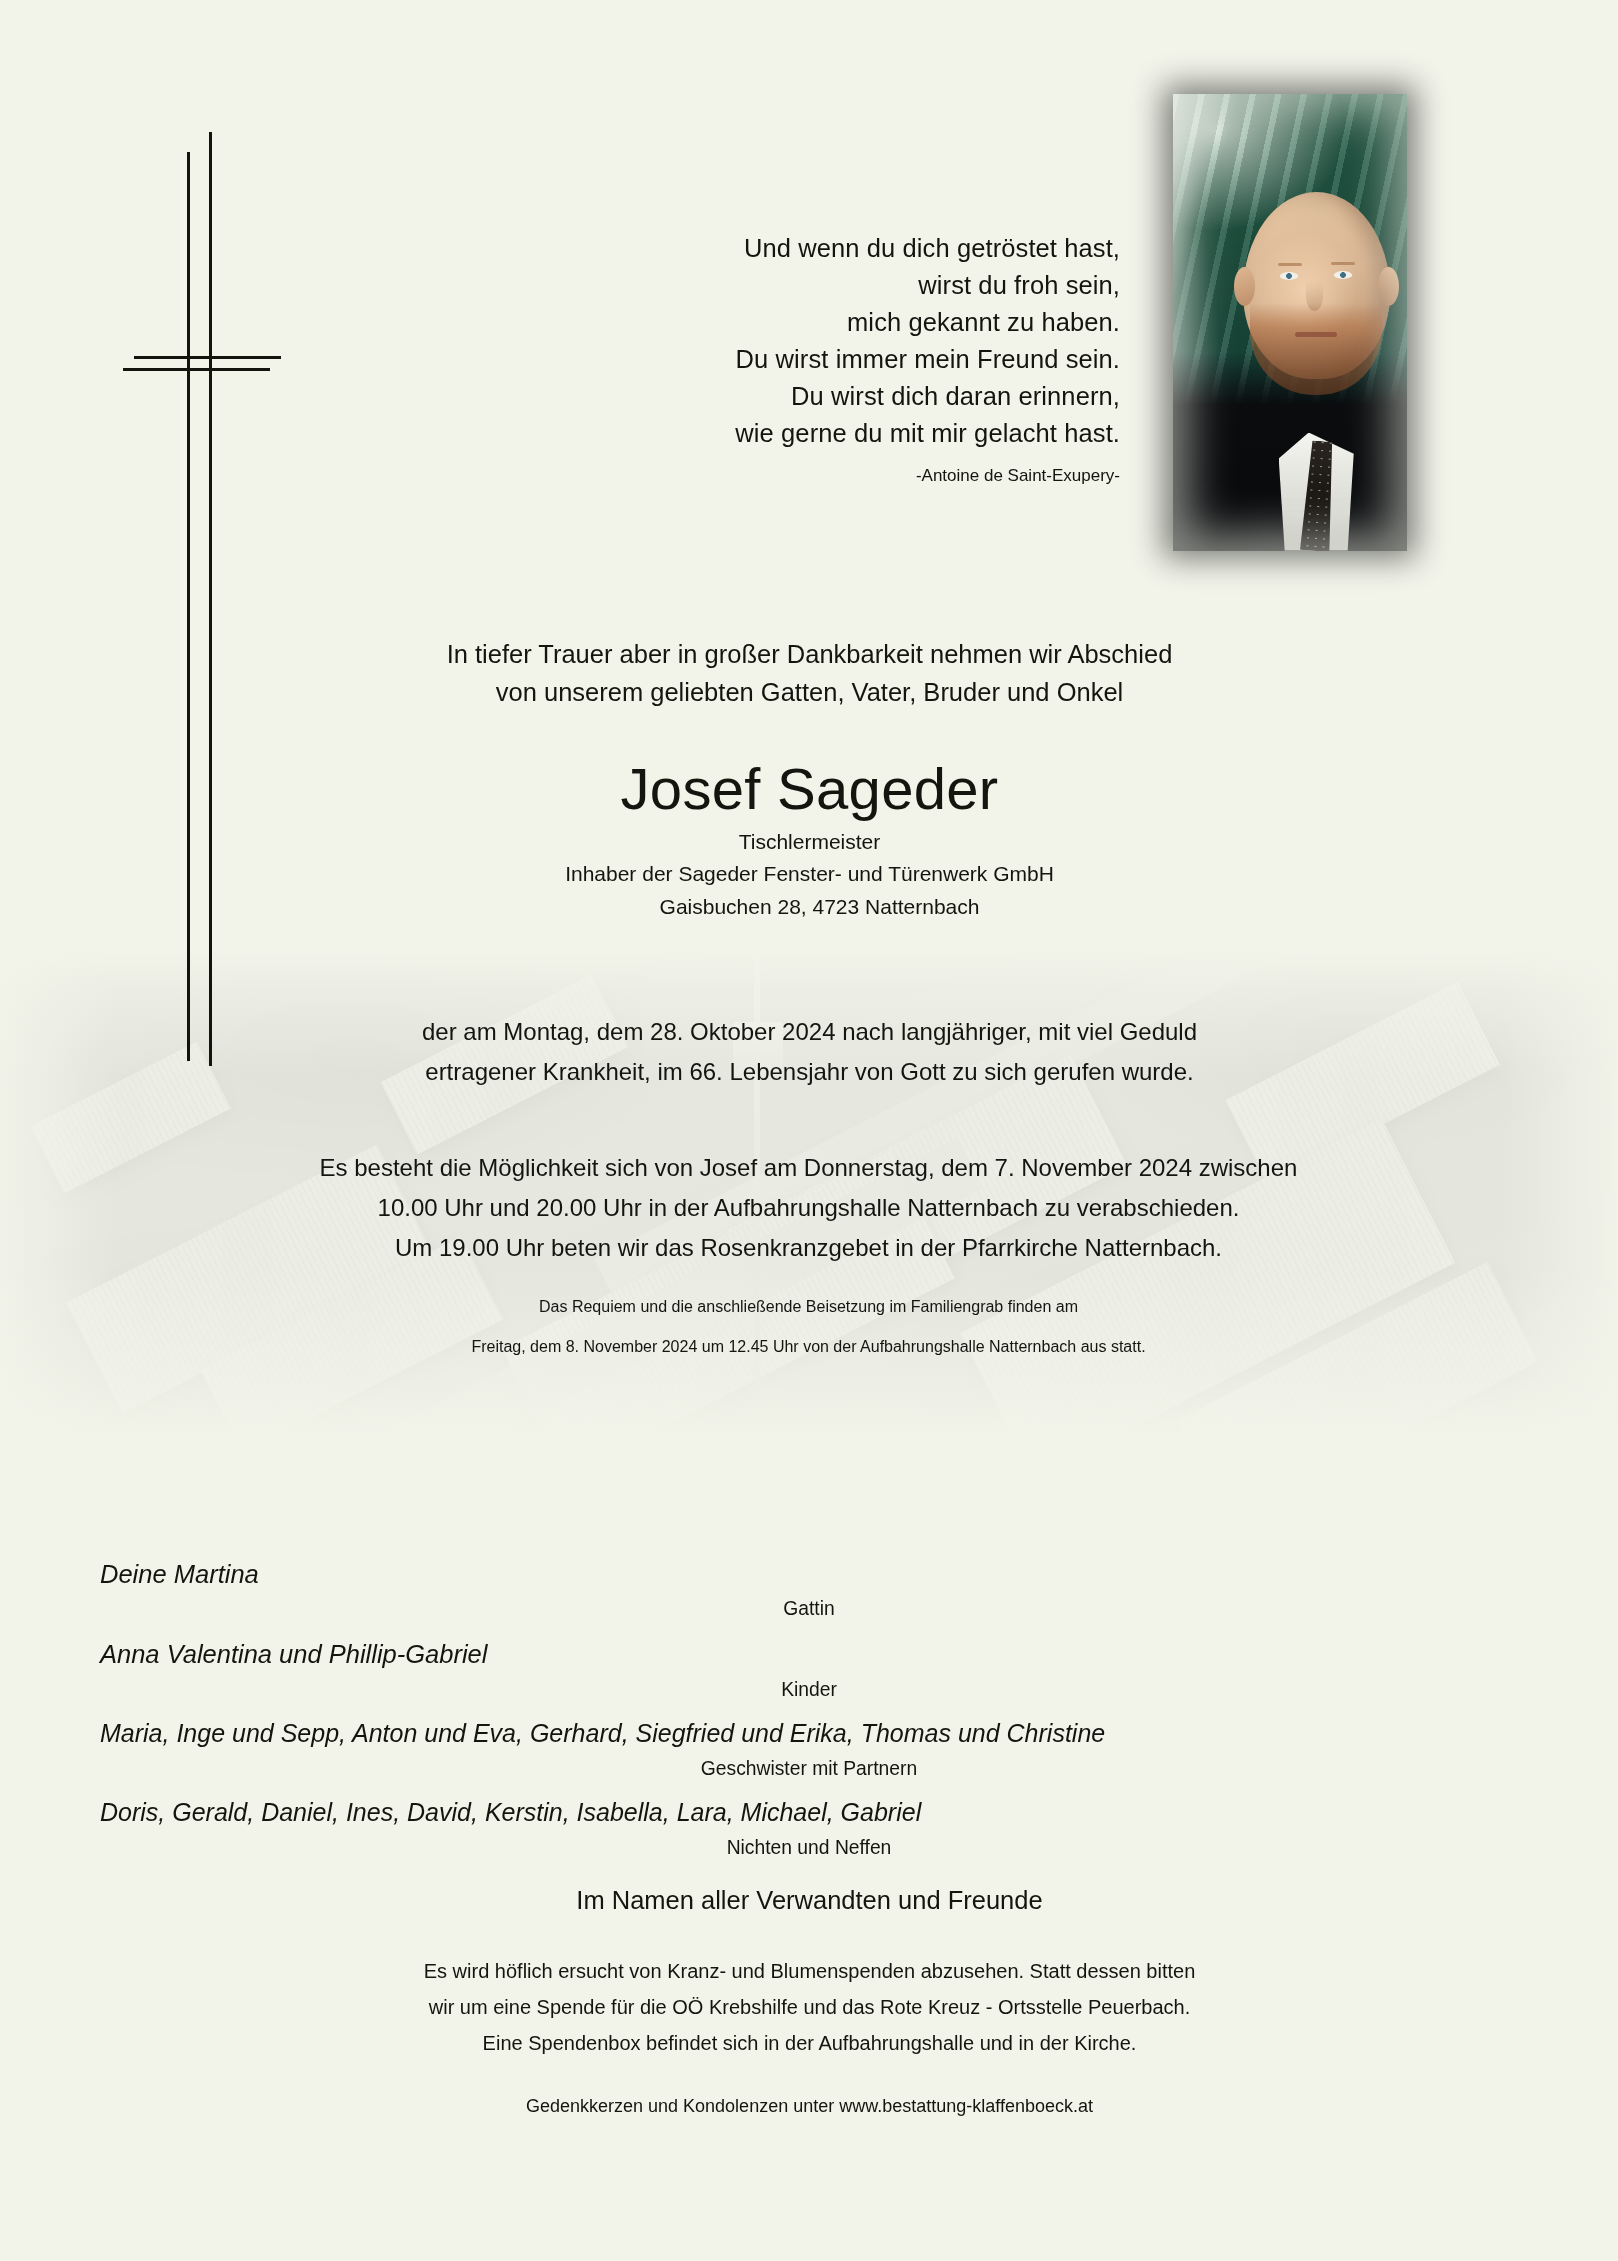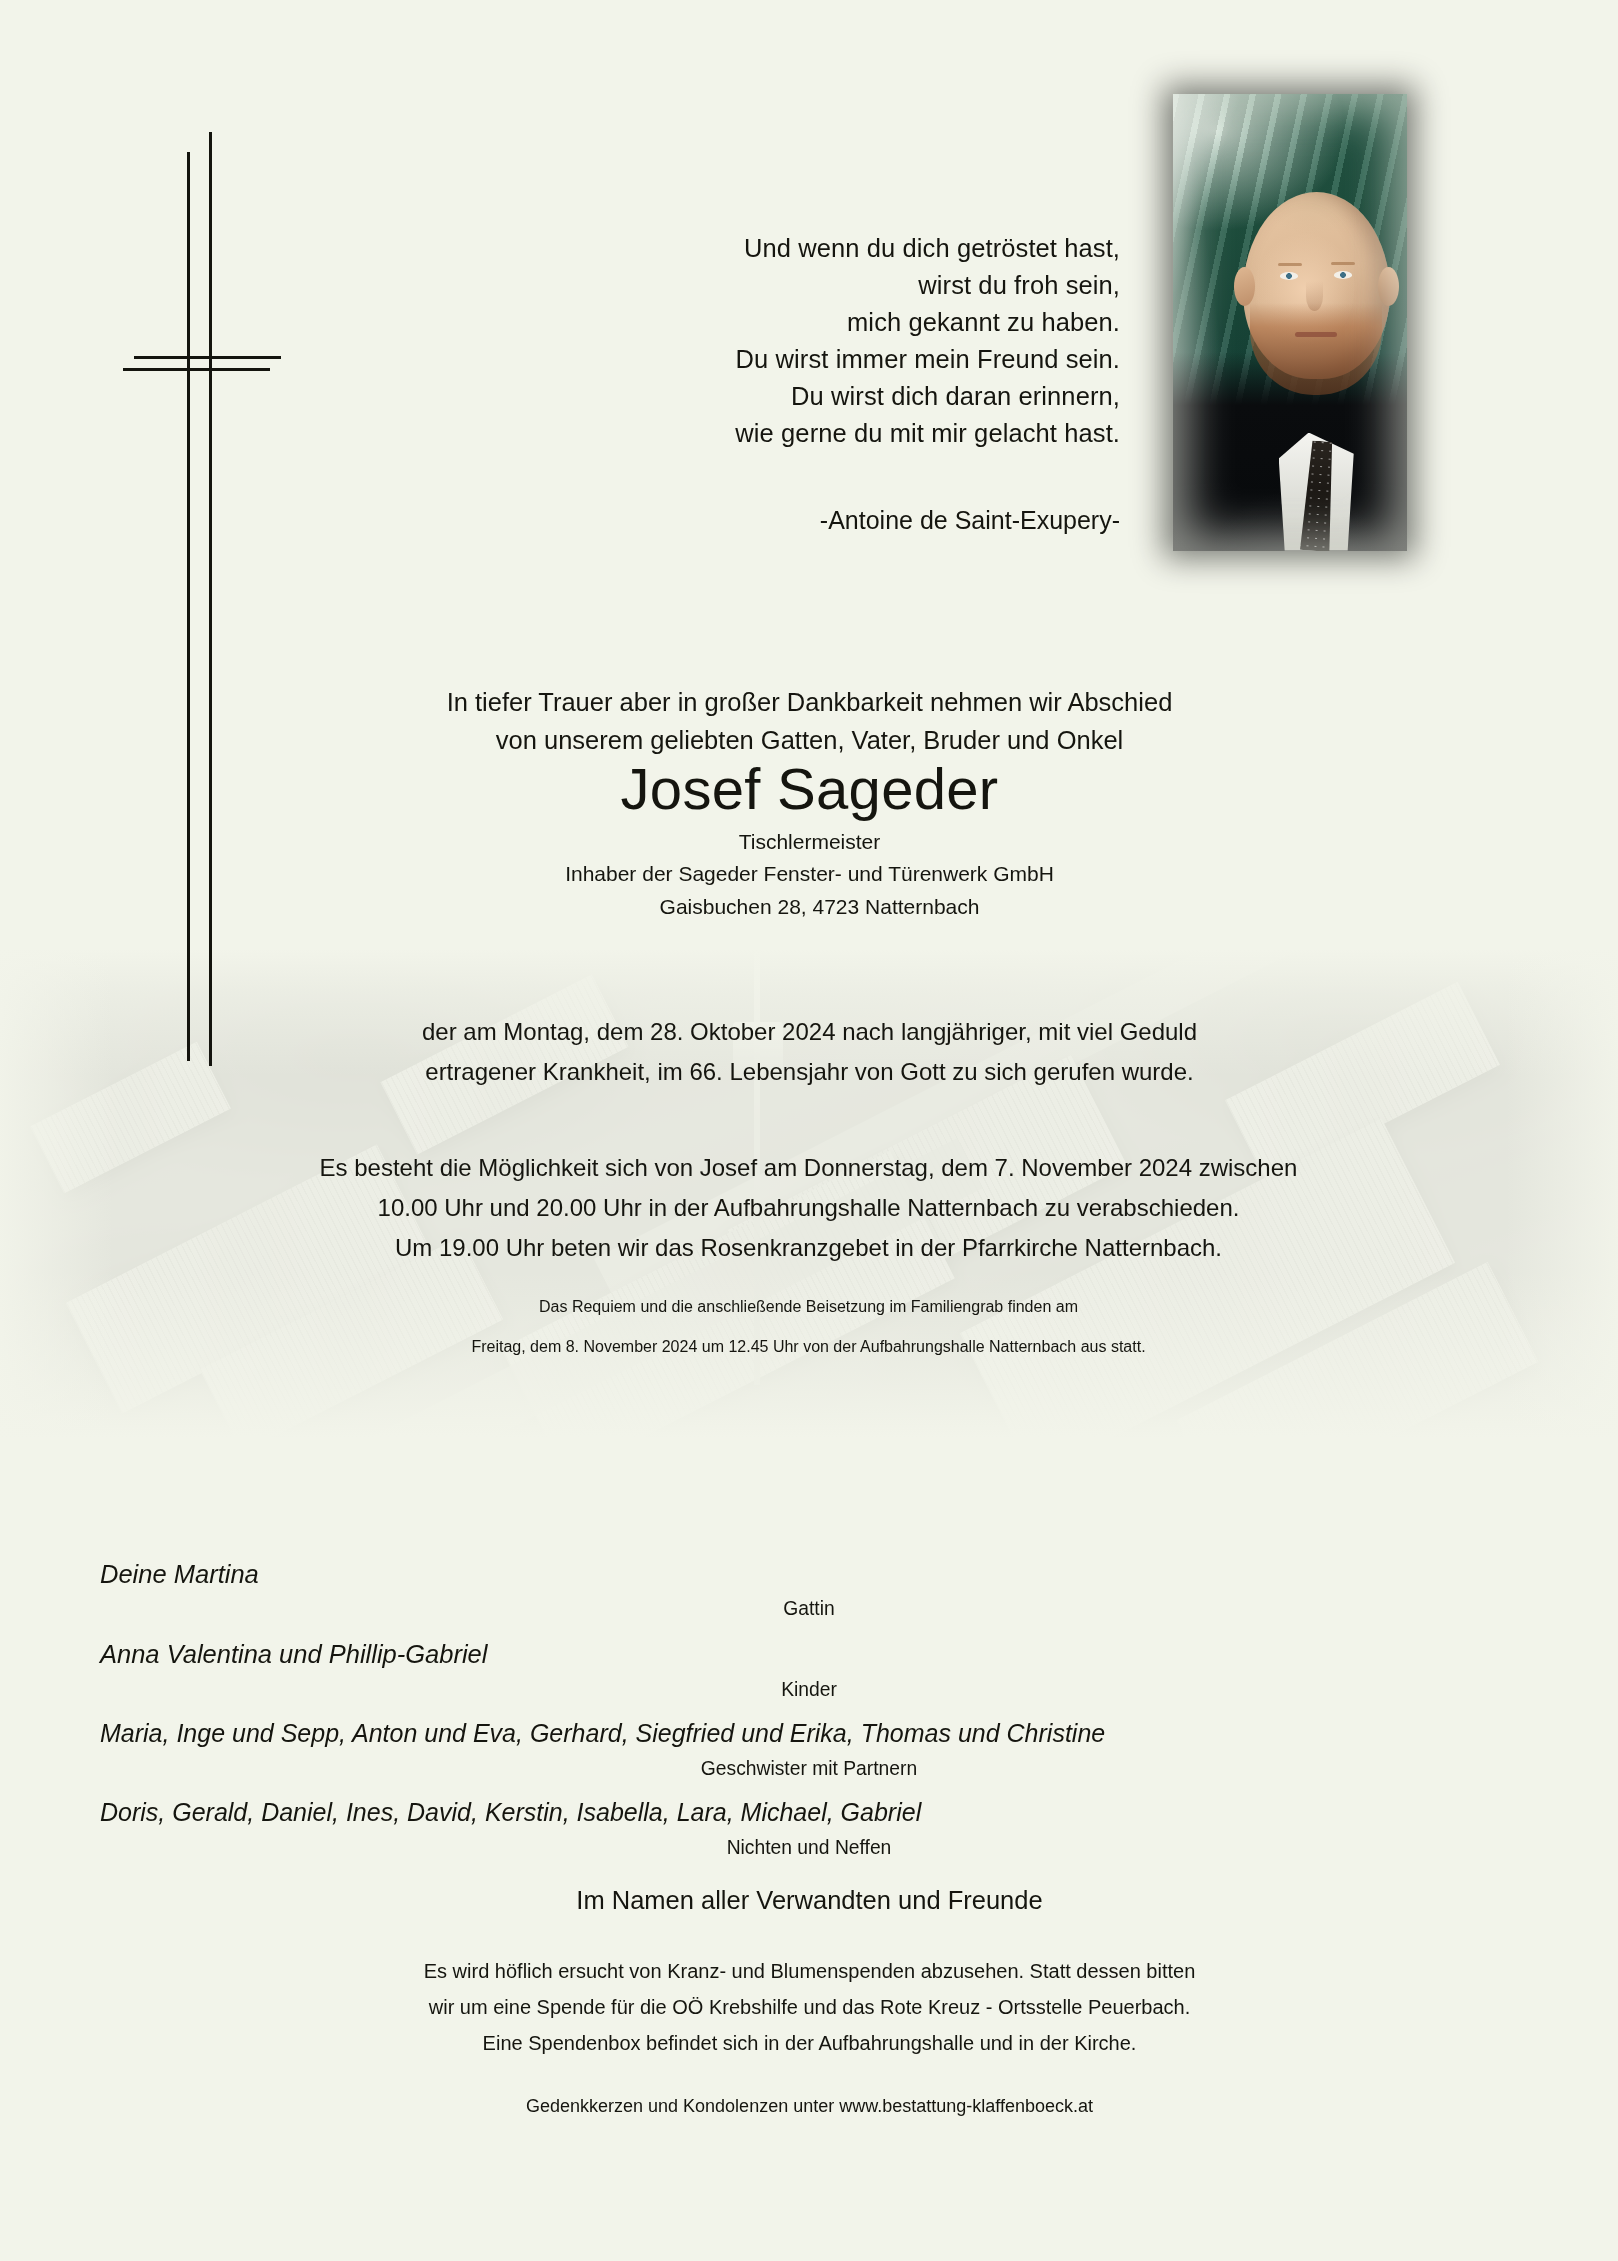--- a/index.html
+++ b/index.html
@@ -230,29 +230,27 @@
   #poem {
     left: 560px; top: 230px; width: 560px;
     text-align: right;
     font-size: 25.5px;
     line-height: 37px;
     letter-spacing: 0.1px;
   }
   #poem-author {
     left: 560px; top: 466px; width: 560px;
     text-align: right;
-    font-size: 25px;
-    margin-top: 40px;
+    font-size: 17px;
   }
 
   #intro {
     left: 187px; top: 635px; width: 1245px;
     font-size: 25.5px;
     line-height: 38px;
-    margin-top: 48px;
   }
   #deceased-name {
     left: 187px; top: 756px; width: 1245px;
     font-size: 58px;
     line-height: 65px;
     letter-spacing: 0.3px;
   }
   #profession {
     left: 187px; top: 828px; width: 1245px;
     font-size: 21px;

